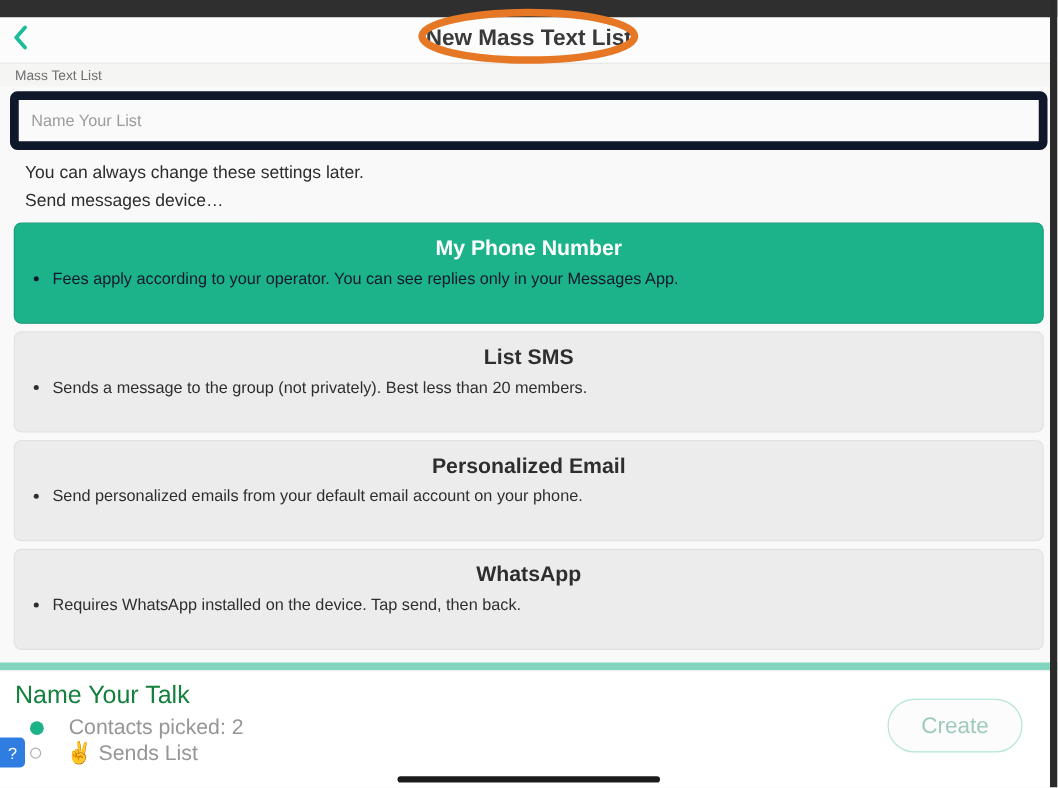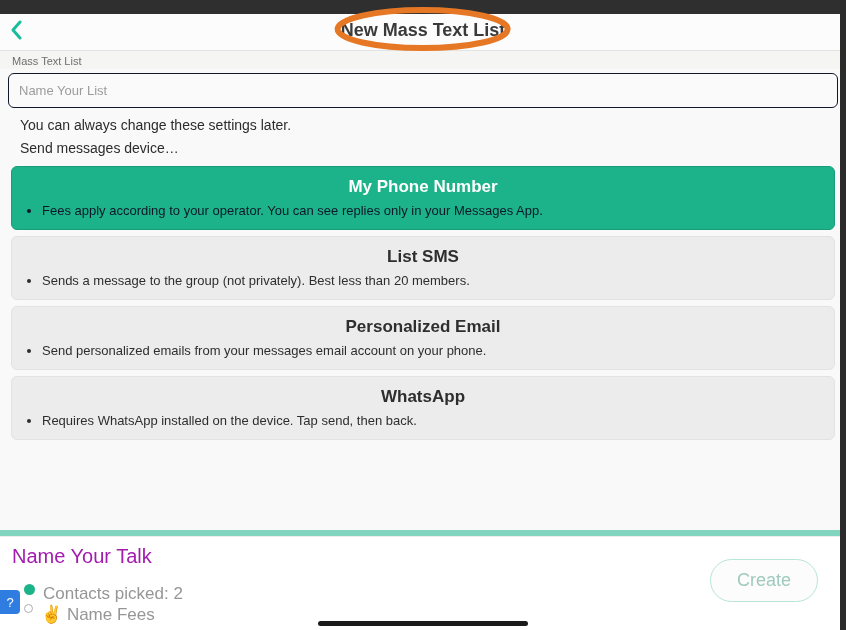--- a/index.html
+++ b/index.html
@@ -54,40 +54,40 @@
       font-size: 11px;
       color: #6e6e6e;
       border-top: 1px solid #e3e3e3;
       background: #f5f5f4;
     }
     .input-row {
       margin: 4px 8px 6px 8px;
     }
     .name-input {
       width: 100%;
-      border: 1px solid #0f172a;
+      border: 7px solid #0f172a;
       border-radius: 6px;
       background: #fafafa;
       padding: 9px 10px;
       font-size: 13px;
       color: #444;
     }
     .name-input::placeholder { color: #9c9c9c; }
     .hint {
       padding: 2px 20px;
       font-size: 14px;
       color: #2c2c2c;
       line-height: 1.35;
     }
     .option-card {
       margin: 6px 11px;
       background: #ececec;
       border: 1px solid #e2e2e2;
       border-radius: 6px;
-      padding: 10px 14px 11px 14px;
+      padding: 10px 14px 28px 14px;
     }
     .option-card.selected {
       background: #1db38a;
       border-color: #179e79;
     }
     .option-head { text-align: center; font-weight: 700; font-size: 17px; color: #2e2e2e; }
     .option-card.selected .option-head { color: #fff; }
     .option-desc-list {
       margin-top: 6px;
       padding-left: 16px;
@@ -111,22 +111,22 @@
       right: 0;
       top: 536px;
       background: #fff;
       padding: 8px 10px 20px 10px;
       display: flex;
       align-items: flex-start;
       justify-content: space-between;
       border-top: 1px solid #eee;
     }
     .talk-col { padding-left: 2px; }
-    .talk-title { font-size: 20px; color: #a21caf; font-weight: 400; margin-bottom: 16px; }
-    .talk-line { display: flex; align-items: flex-start; gap: 8px; color: #969696; font-size: 17px; padding-left: 12px; }
+    .talk-title { font-size: 20px; color: #15803d; font-weight: 400; margin-bottom: 4px; }
+    .talk-line { display: flex; align-items: center; gap: 20px; color: #969696; font-size: 17px; padding-left: 12px; }
     .dot-filled { width: 11px; height: 11px; border-radius: 50%; background: #1db38a; display:inline-block; }
     .dot-empty { width: 9px; height: 9px; border-radius: 50%; border: 1px solid #b0b0b0; display:inline-block; }
     .create-btn {
       margin-top: 14px;
       margin-right: 18px;
       border: 1px solid #b7e5d6;
       background: #fcfcfc;
       color: #9fcabd;
       font-size: 18px;
       padding: 10px 26px;
@@ -206,21 +206,21 @@
 <div class="option-card">
   <div class="option-head">List SMS</div>
   <ul class="option-desc-list">
       <li>Sends a message to the group (not privately). Best less than 20 members.</li>
     </ul>
 </div>
 
 <div class="option-card">
   <div class="option-head">Personalized Email</div>
   <ul class="option-desc-list">
-      <li>Send personalized emails from your messages email account on your phone.</li>
+      <li>Send personalized emails from your default email account on your phone.</li>
     </ul>
 </div>
 
 <div class="option-card">
   <div class="option-head">WhatsApp</div>
   <ul class="option-desc-list">
       <li>Requires WhatsApp installed on the device. Tap send, then back.</li>
     </ul>
 </div>
 
@@ -228,21 +228,21 @@
 
 <div class="bottom-panel">
   <div class="talk-col">
     <div class="talk-title">Name Your Talk</div>
     <div class="talk-line">
       <span class="dot-filled"></span>
       <span>Contacts picked: 2</span>
     </div>
     <div class="talk-line">
       <span class="dot-empty"></span>
-      <span>✌️ Name Fees</span>
+      <span>✌️ Sends List</span>
     </div>
   </div>
   <button class="create-btn">Create</button>
 </div>
 
 <div class="help-bubble">
   <span>?</span>
 </div>
 
 <div class="handle-bar"></div>

